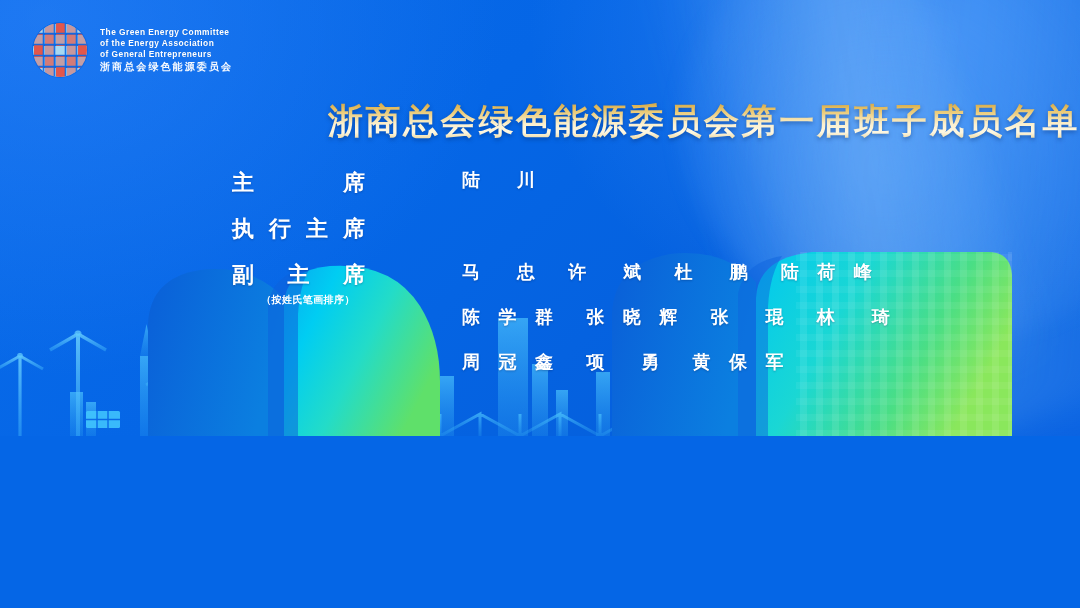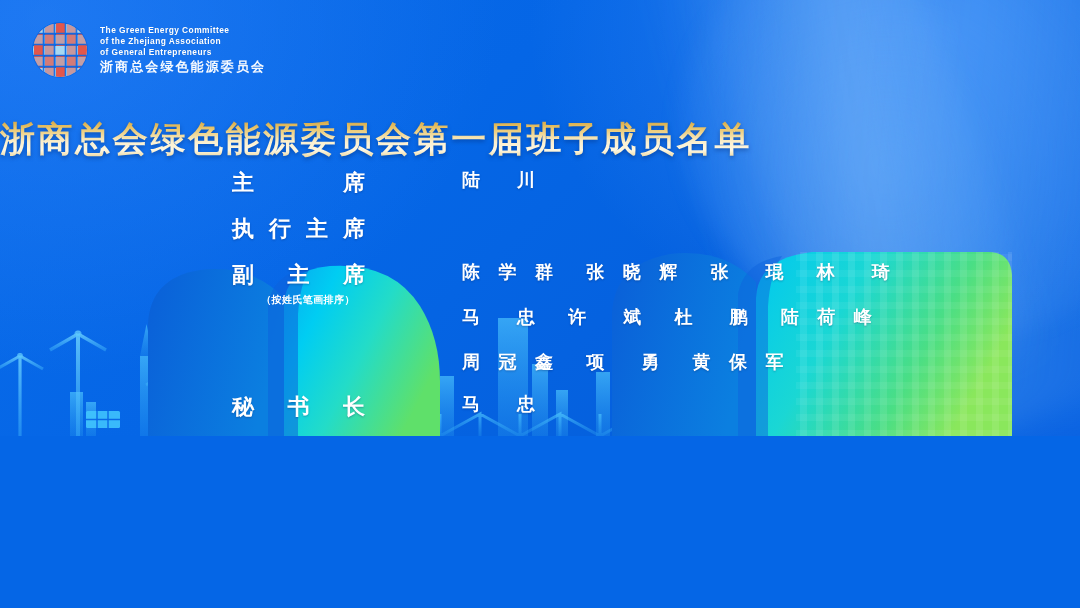--- a/index.html
+++ b/index.html
@@ -64,33 +64,33 @@
   .brand-text .en {
     color:#ffffff;
     font-size:8.4px;
     font-weight:700;
     letter-spacing:0.45px;
     white-space:nowrap;
     text-shadow:0 0 1px rgba(0,0,0,0.15);
   }
   .brand-text .cn {
     color:#ffffff;
-    font-size:13px;
+    font-size:10px;
     font-weight:700;
     letter-spacing:2.1px;
     margin-top:0;
     white-space:nowrap;
     opacity:0.96;
   }
 
   
   .title {
     position:absolute;
-    left:0; right:0; top:116px;
-    text-align:left;
+    left:0; right:0; top:98px;
+    text-align:right;
     z-index:20;
   }
   .title span {
     font-family:"DejaVu Sans","Liberation Sans",sans-serif;
     font-size:35px;
     font-weight:700;
     letter-spacing:2.6px;
     background:linear-gradient(180deg,#cf9f3c 0%, #e8c469 22%, #fbf0cf 58%, #fdf7e2 78%, #e9cf8d 100%);
     -webkit-background-clip:text;
     background-clip:text;
@@ -377,21 +377,21 @@
               <line x1="22.5" y1="0" x2="22.5" y2="56"></line>
               <line x1="33.5" y1="0" x2="33.5" y2="56"></line>
               <line x1="44.5" y1="0" x2="44.5" y2="56"></line>
             </g>
           </g>
         </g>
       </svg>
     </div>
     <div class="brand-text">
       <div class="en">The Green Energy Committee</div>
-      <div class="en">of the Zhejiang Association</div>
+      <div class="en">of the Energy Association</div>
       <div class="en">of General Entrepreneurs</div>
       <div class="cn">浙商总会绿色能源委员会</div>
     </div>
   </div>
 
   <h1 class="title">
     <span>浙商总会绿色能源委员会第一届班子成员名单</span>
   </h1>
 
   <div class="roster">
@@ -413,44 +413,34 @@
       </div>
     </div>
 
     <div class="row r-vice">
       <div class="role">
         <div class="role-main">副主席</div>
         <div class="role-note">（按姓氏笔画排序）</div>
       </div>
       <div class="names">
         <div class="nline">
+          <span class="nm w2">马忠</span>
+          <span class="nm w2">许斌</span>
+          <span class="nm w2">杜鹏</span>
+          <span class="nm w3">陆荷峰</span>
+        </div>
+        <div class="nline">
           <span class="nm w3">陈学群</span>
           <span class="nm w3">张晓辉</span>
           <span class="nm w2">张琨</span>
           <span class="nm w2">林琦</span>
-        </div>
-        <div class="nline">
-          <span class="nm w2">马忠</span>
-          <span class="nm w2">许斌</span>
-          <span class="nm w2">杜鹏</span>
-          <span class="nm w3">陆荷峰</span>
         </div>
         <div class="nline">
           <span class="nm w3">周冠鑫</span>
           <span class="nm w2">项勇</span>
           <span class="nm w3">黄保军</span>
         </div>
       </div>
     </div>
 
-    <div class="row r-sec">
-      <div class="role">
-        <div class="role-main">秘书长</div>
-      </div>
-      <div class="names">
-        <div class="nline">
-          <span class="nm w2">马忠</span>
-        </div>
-      </div>
-    </div>
 
   </div>
 </div>
 
 </body></html>

